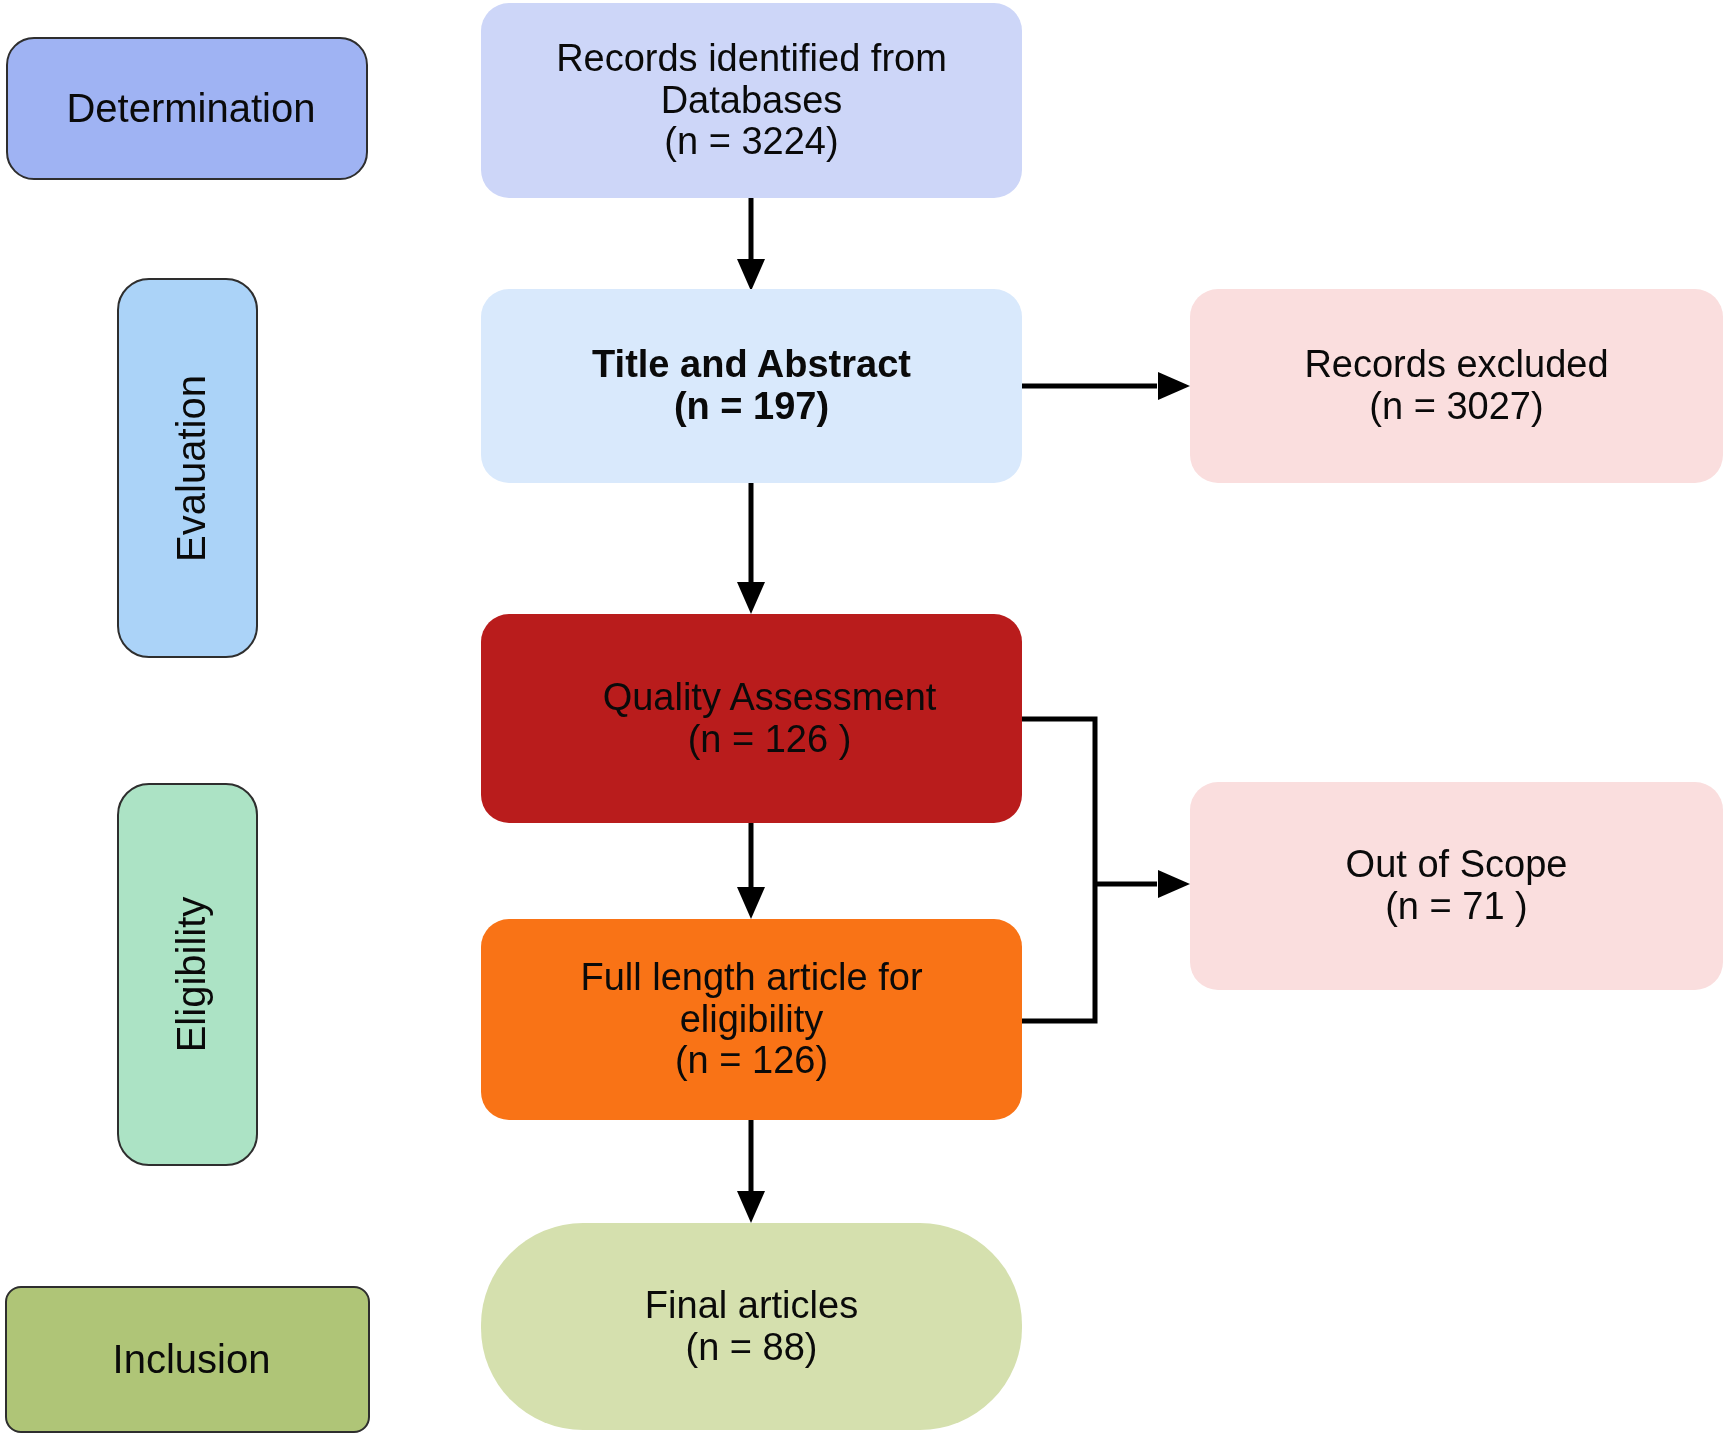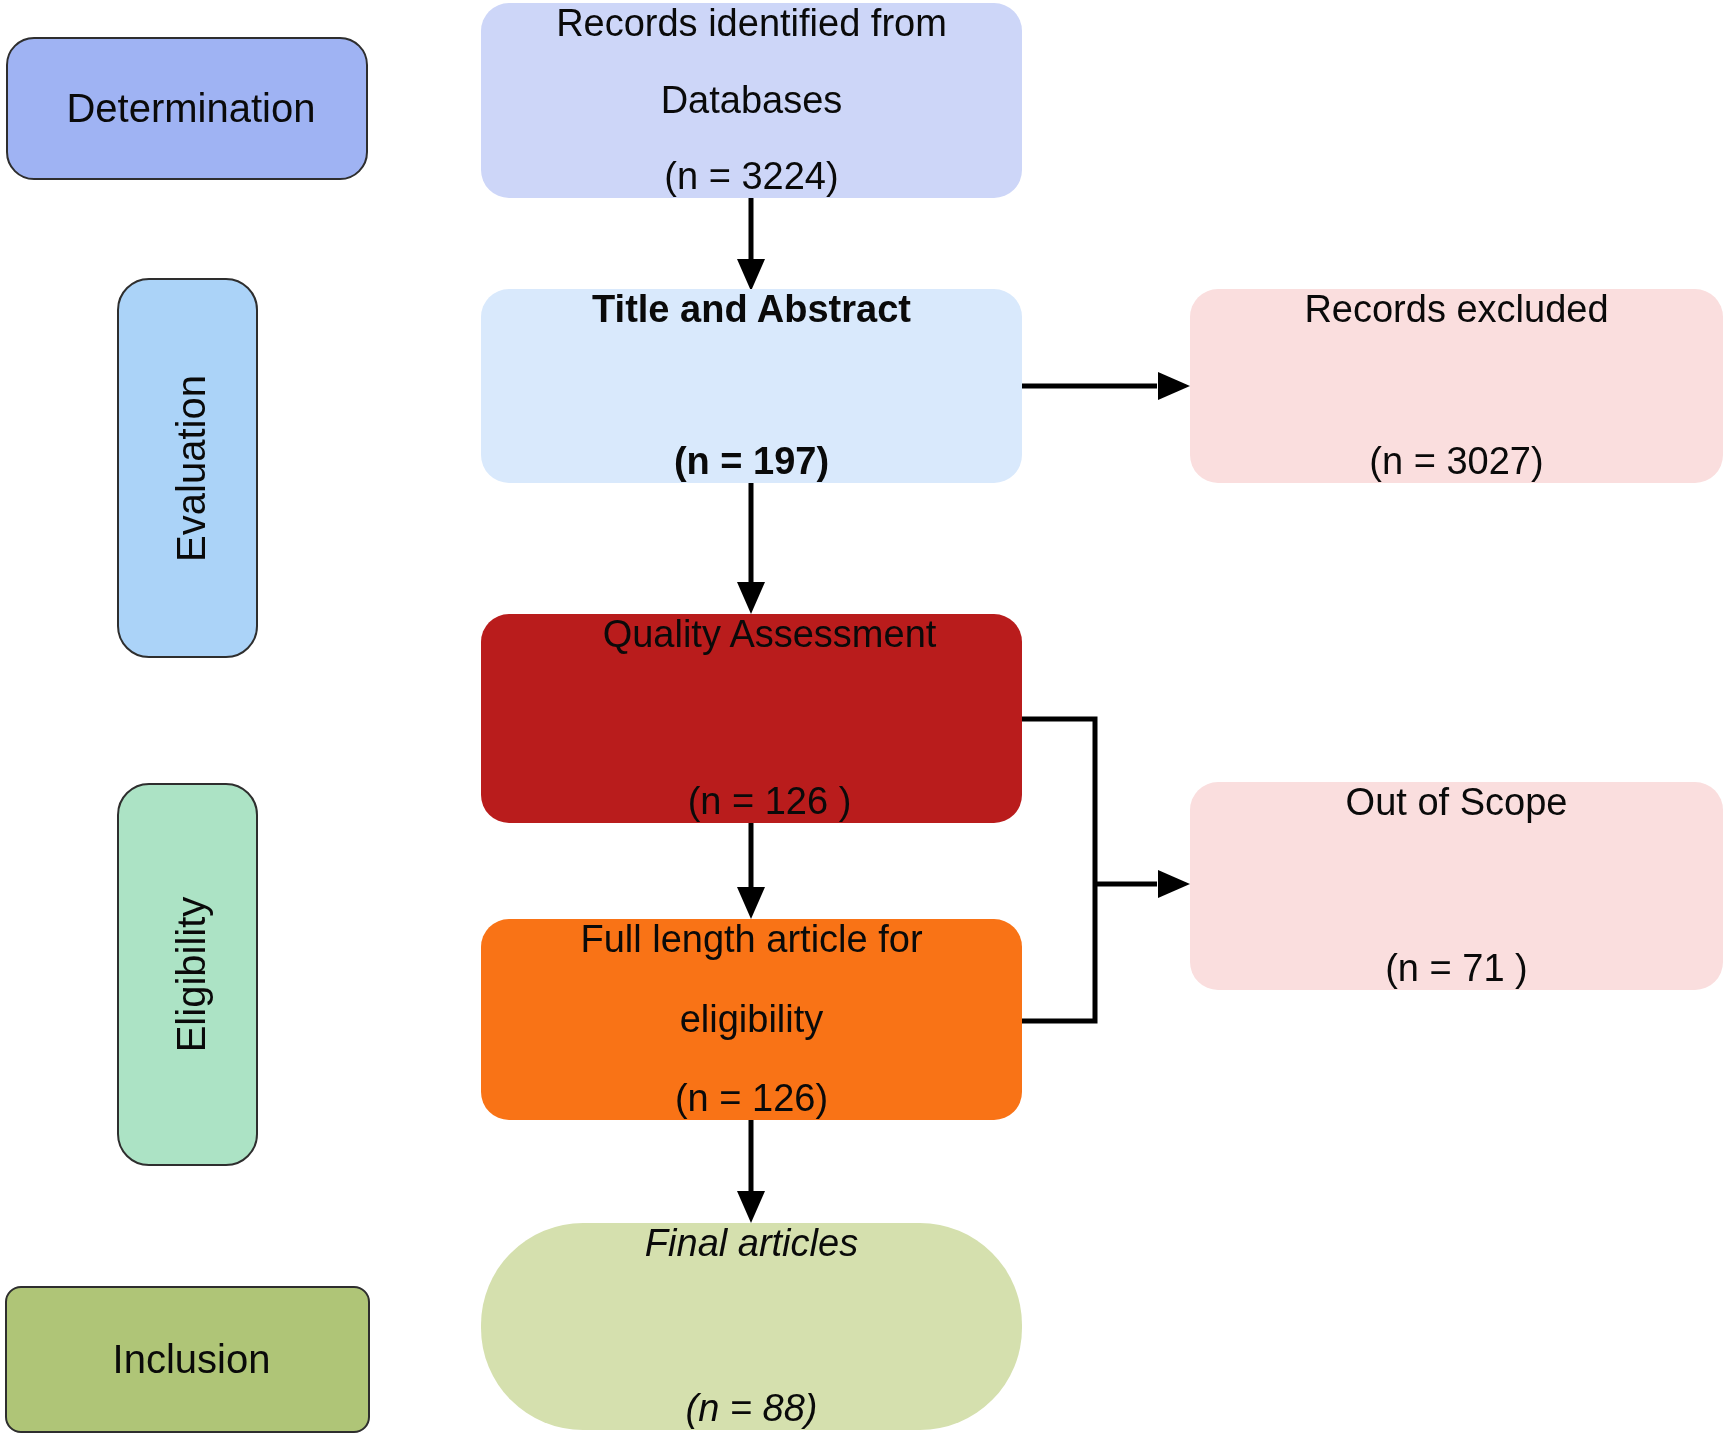--- a/index.html
+++ b/index.html
@@ -23,21 +23,20 @@
     justify-content: center;
     align-items: center;
     text-align: center;
     color: #0a0a0a;
     box-sizing: border-box;
   }
   .node {
     font-size: 38px;
     line-height: 1.1;
     border-radius: 28px;
-    justify-content: space-between;
   }
   .node .nline:empty { display: none; }
   .stage {
     font-size: 40px;
     border-radius: 28px;
     border: 2px solid #2e2e2e;
     padding-left: 8px;
   }
   .stage.vertical .slabel {
     transform: rotate(-90deg);
@@ -48,21 +47,21 @@
   
   .stage-determination { left: 6px;   top: 37px;   width: 362px; height: 143px; }
   .stage-evaluation    { left: 117px; top: 278px;  width: 141px; height: 380px; border-radius: 32px; }
   .stage-eligibility   { left: 117px; top: 783px;  width: 141px; height: 383px; border-radius: 32px; }
   .stage-inclusion     { left: 5px;   top: 1286px; width: 365px; height: 147px; border-radius: 16px; }
 
   .node-records     { left: 481px;  top: 3px;    width: 541px; height: 195px; }
   .node-title       { left: 481px;  top: 289px;  width: 541px; height: 194px; font-weight: bold; }
   .node-quality     { left: 481px;  top: 614px;  width: 541px; height: 209px; }
   .node-full        { left: 481px;  top: 919px;  width: 541px; height: 201px; }
-  .node-final       { left: 481px;  top: 1223px; width: 541px; height: 207px; font-style: italic; }
+  .node-final       { left: 481px;  top: 1223px; width: 541px; height: 207px; }
   .node-excluded    { left: 1190px; top: 289px;  width: 533px; height: 194px; }
   .node-outofscope  { left: 1190px; top: 782px;  width: 533px; height: 208px; }
 </style>
 </head>
 <body>
 
 <div class="canvas">
 
   <svg class="connectors" viewBox="0 0 1735 1439">
     <g stroke="#000000" fill="#000000">

